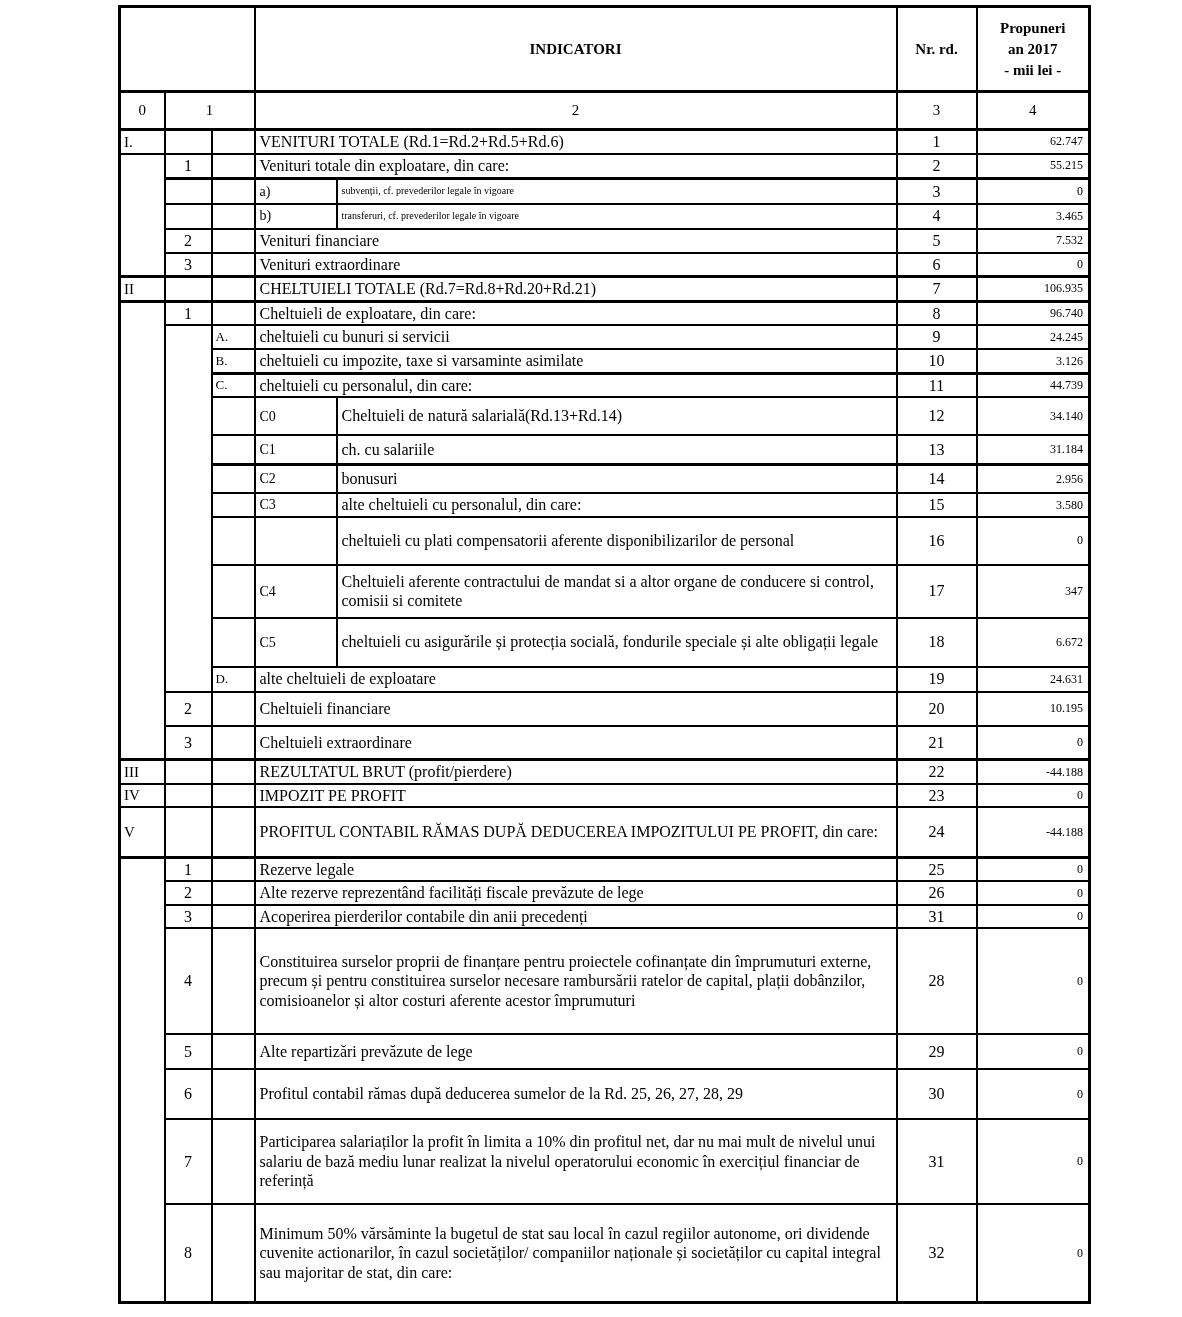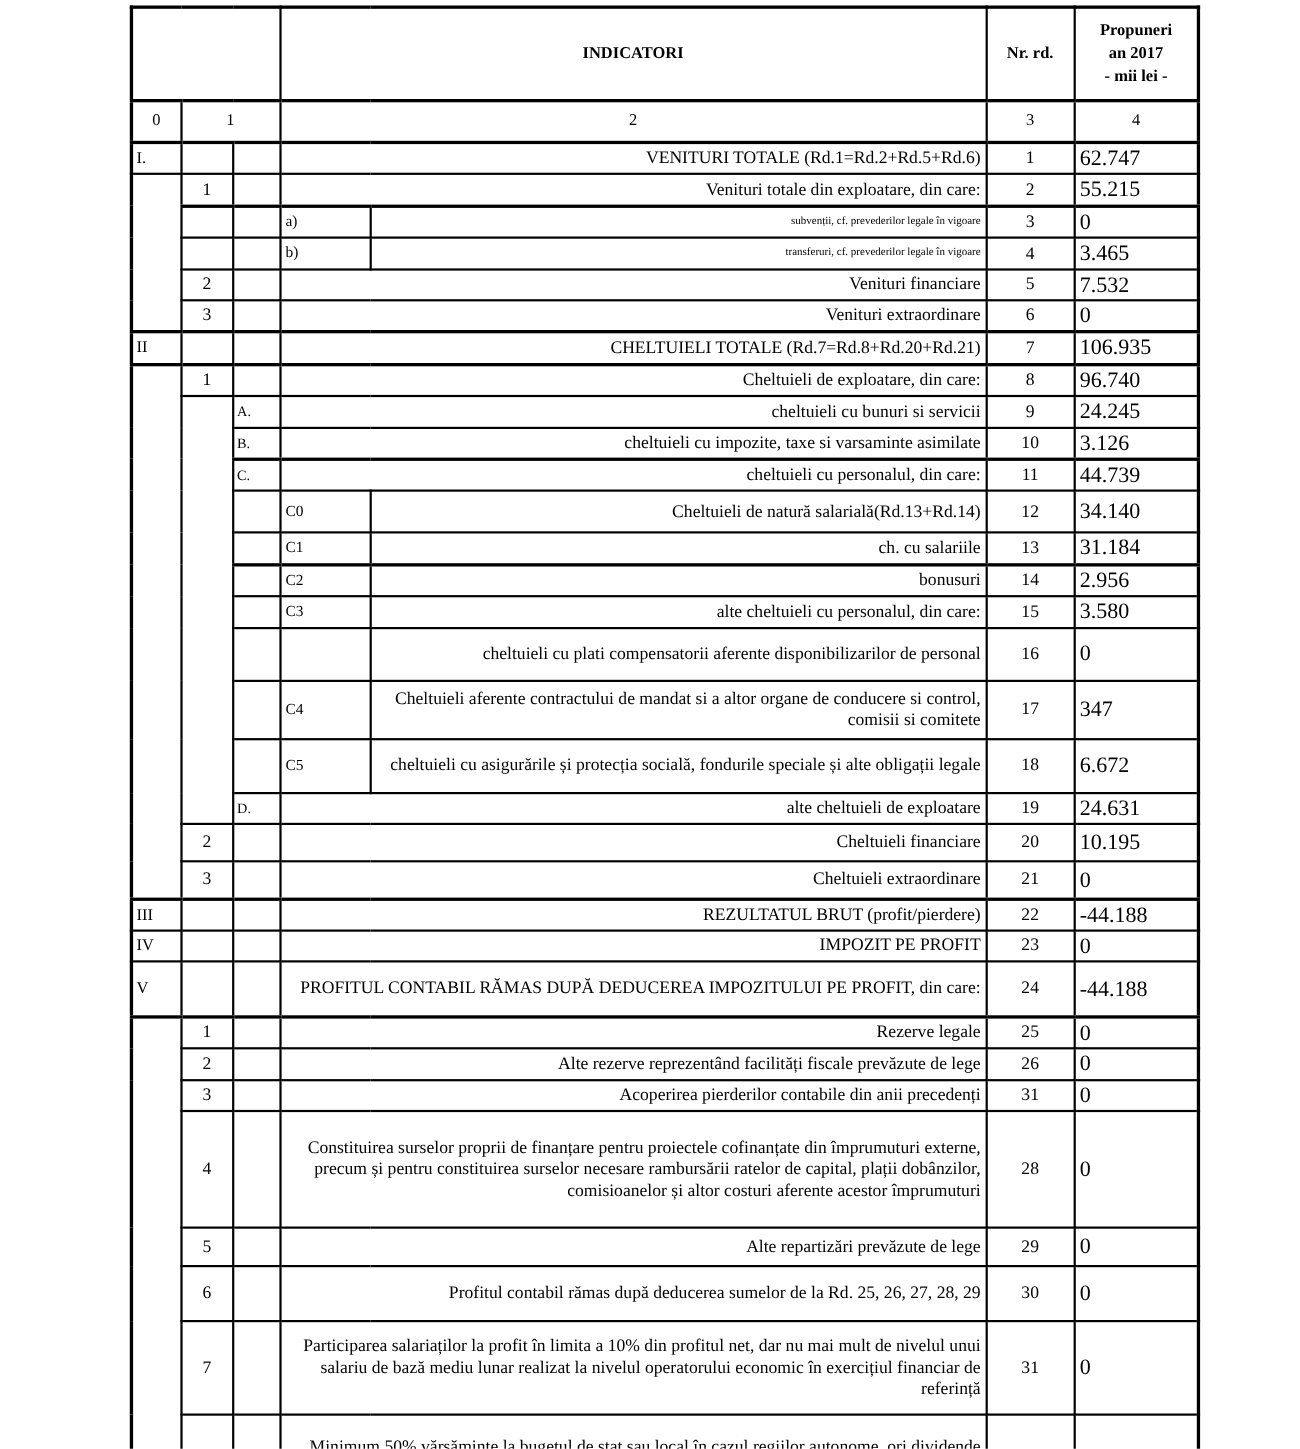--- a/index.html
+++ b/index.html
@@ -30,24 +30,24 @@
 
   
   td.hd{font-weight:bold;text-align:center;font-size:15px;}
   td.hd .pline{display:block;line-height:21px;}
   td.ix{text-align:center;font-size:15px;font-weight:normal;}
 
   td.roman{text-align:left;font-size:15px;padding-left:3px;}
   td.num{text-align:center;font-size:16px;}
   td.letter{text-align:left;font-size:13px;padding-left:3px;}
   td.code{text-align:left;font-size:14px;padding-left:4px;}
-  td.txt{text-align:right;}
+  td.txt{text-align:left;}
   td.txt.small{font-size:10px;}
   td.nr{text-align:center;font-size:16px;}
-  td.val{text-align:left;font-size:20px;padding-right:5px;}
+  td.val{text-align:right;font-size:12px;padding-right:5px;}
 </style>
 </head>
 <body>
 
 <div class="sheet">
 <table class="budget">
   <colgroup>
     <col style="width:45px">
         <col style="width:47px">
         <col style="width:43px">

